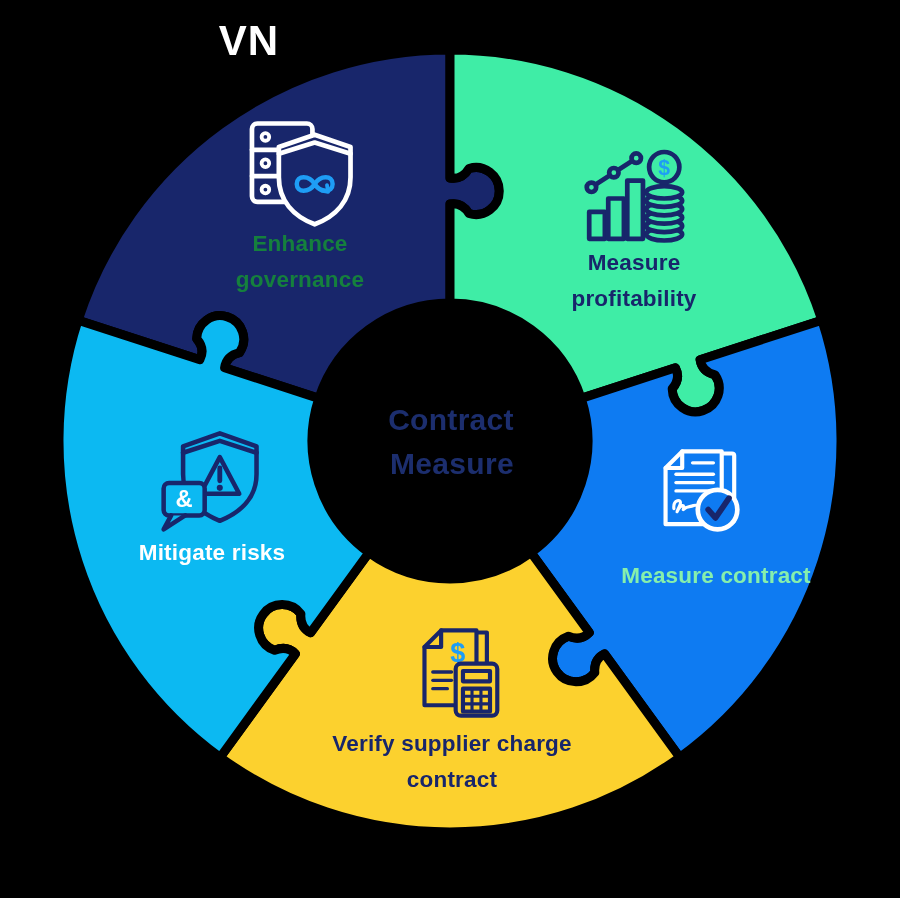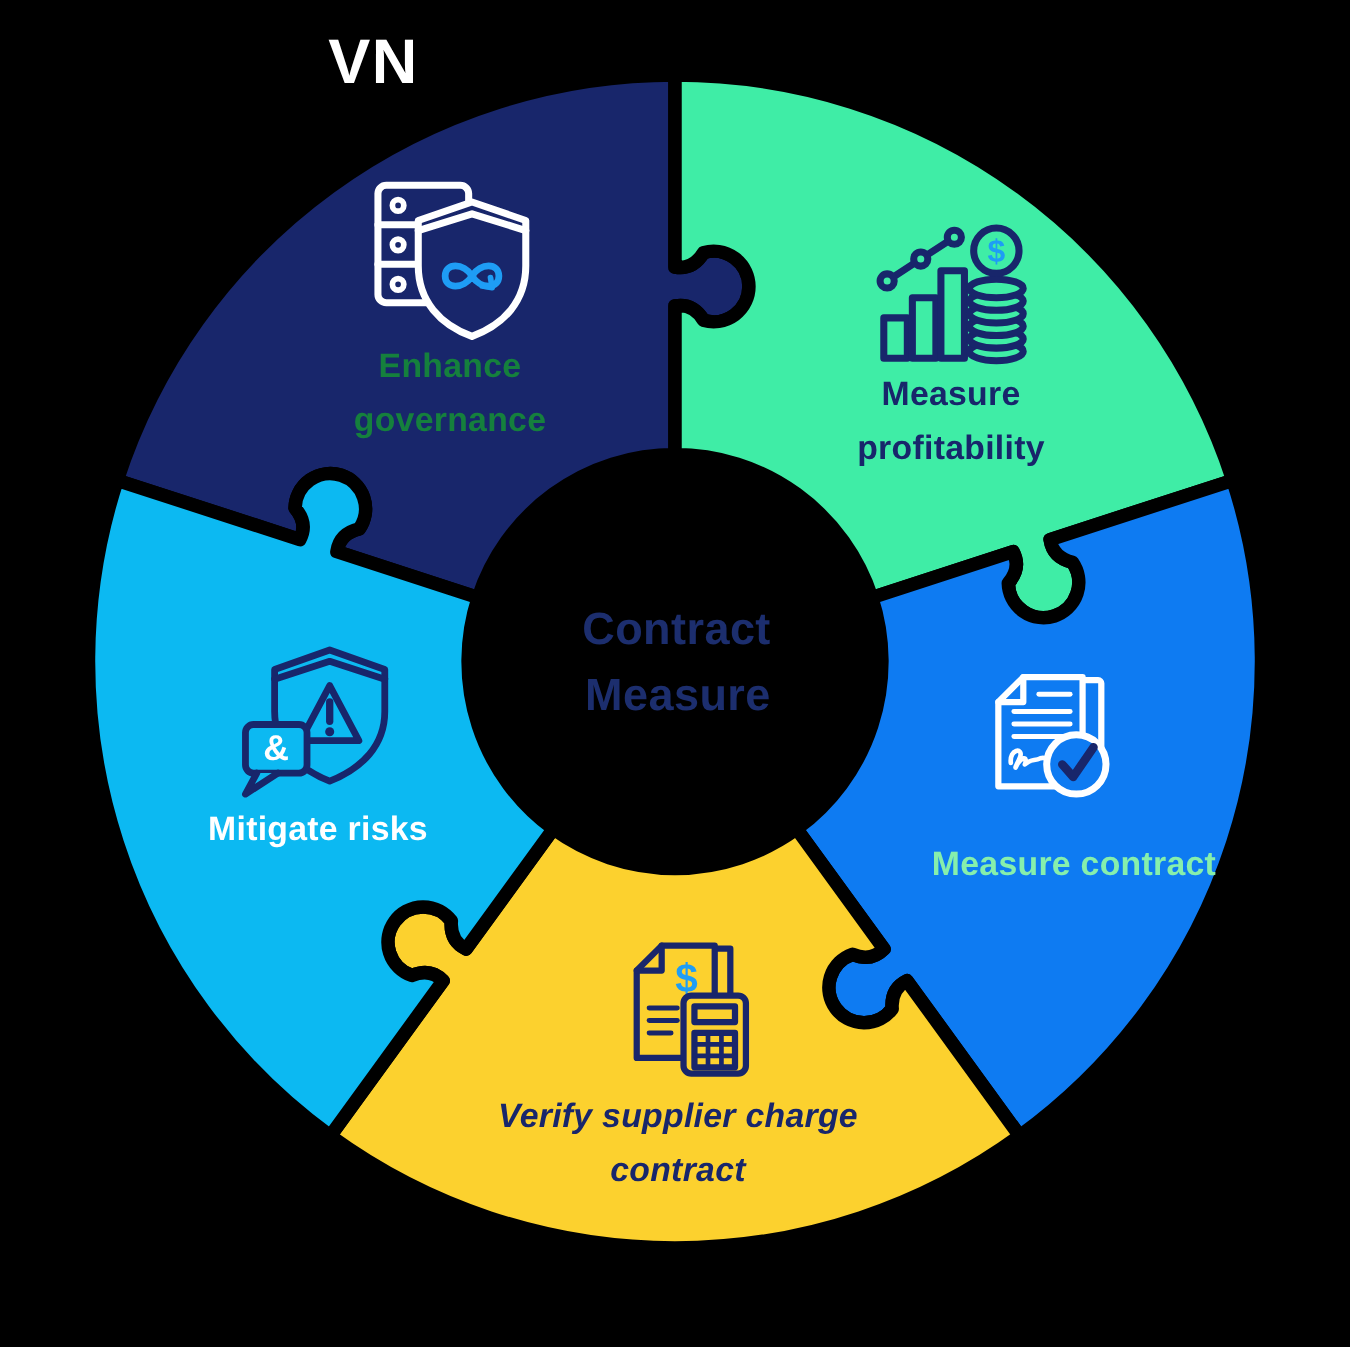--- a/index.html
+++ b/index.html
@@ -118,21 +118,21 @@
     <span>Enhance</span>
     <span>governance</span>
   </div>
   <div class="abs seg-label" style="left: 634px; top: 281px; color: rgb(24, 38, 107);">
     <span>Measure</span>
     <span>profitability</span>
   </div>
   <div class="abs seg-label" style="left: 700px; top: 576px; color: #86efac; margin-left: 16px;">
     <span>Measure contract</span>
   </div>
-  <div class="abs seg-label" style="left: 452px; top: 762px; color: rgb(24, 38, 107); font-style: italic;">
+  <div class="abs seg-label" style="left: 452px; top: 762px; color: rgb(24, 38, 107);">
     <span>Verify supplier charge</span>
     <span>contract</span>
   </div>
   <div class="abs seg-label" style="left: 212px; top: 553px; color: rgb(255, 255, 255);">
     <span>Mitigate risks</span>
   </div>
 
   <div class="abs center-title" style="left: 451px; top: 442px; color: rgb(28, 46, 110);">
     <span>Contract</span>
     <span>Measure</span>

